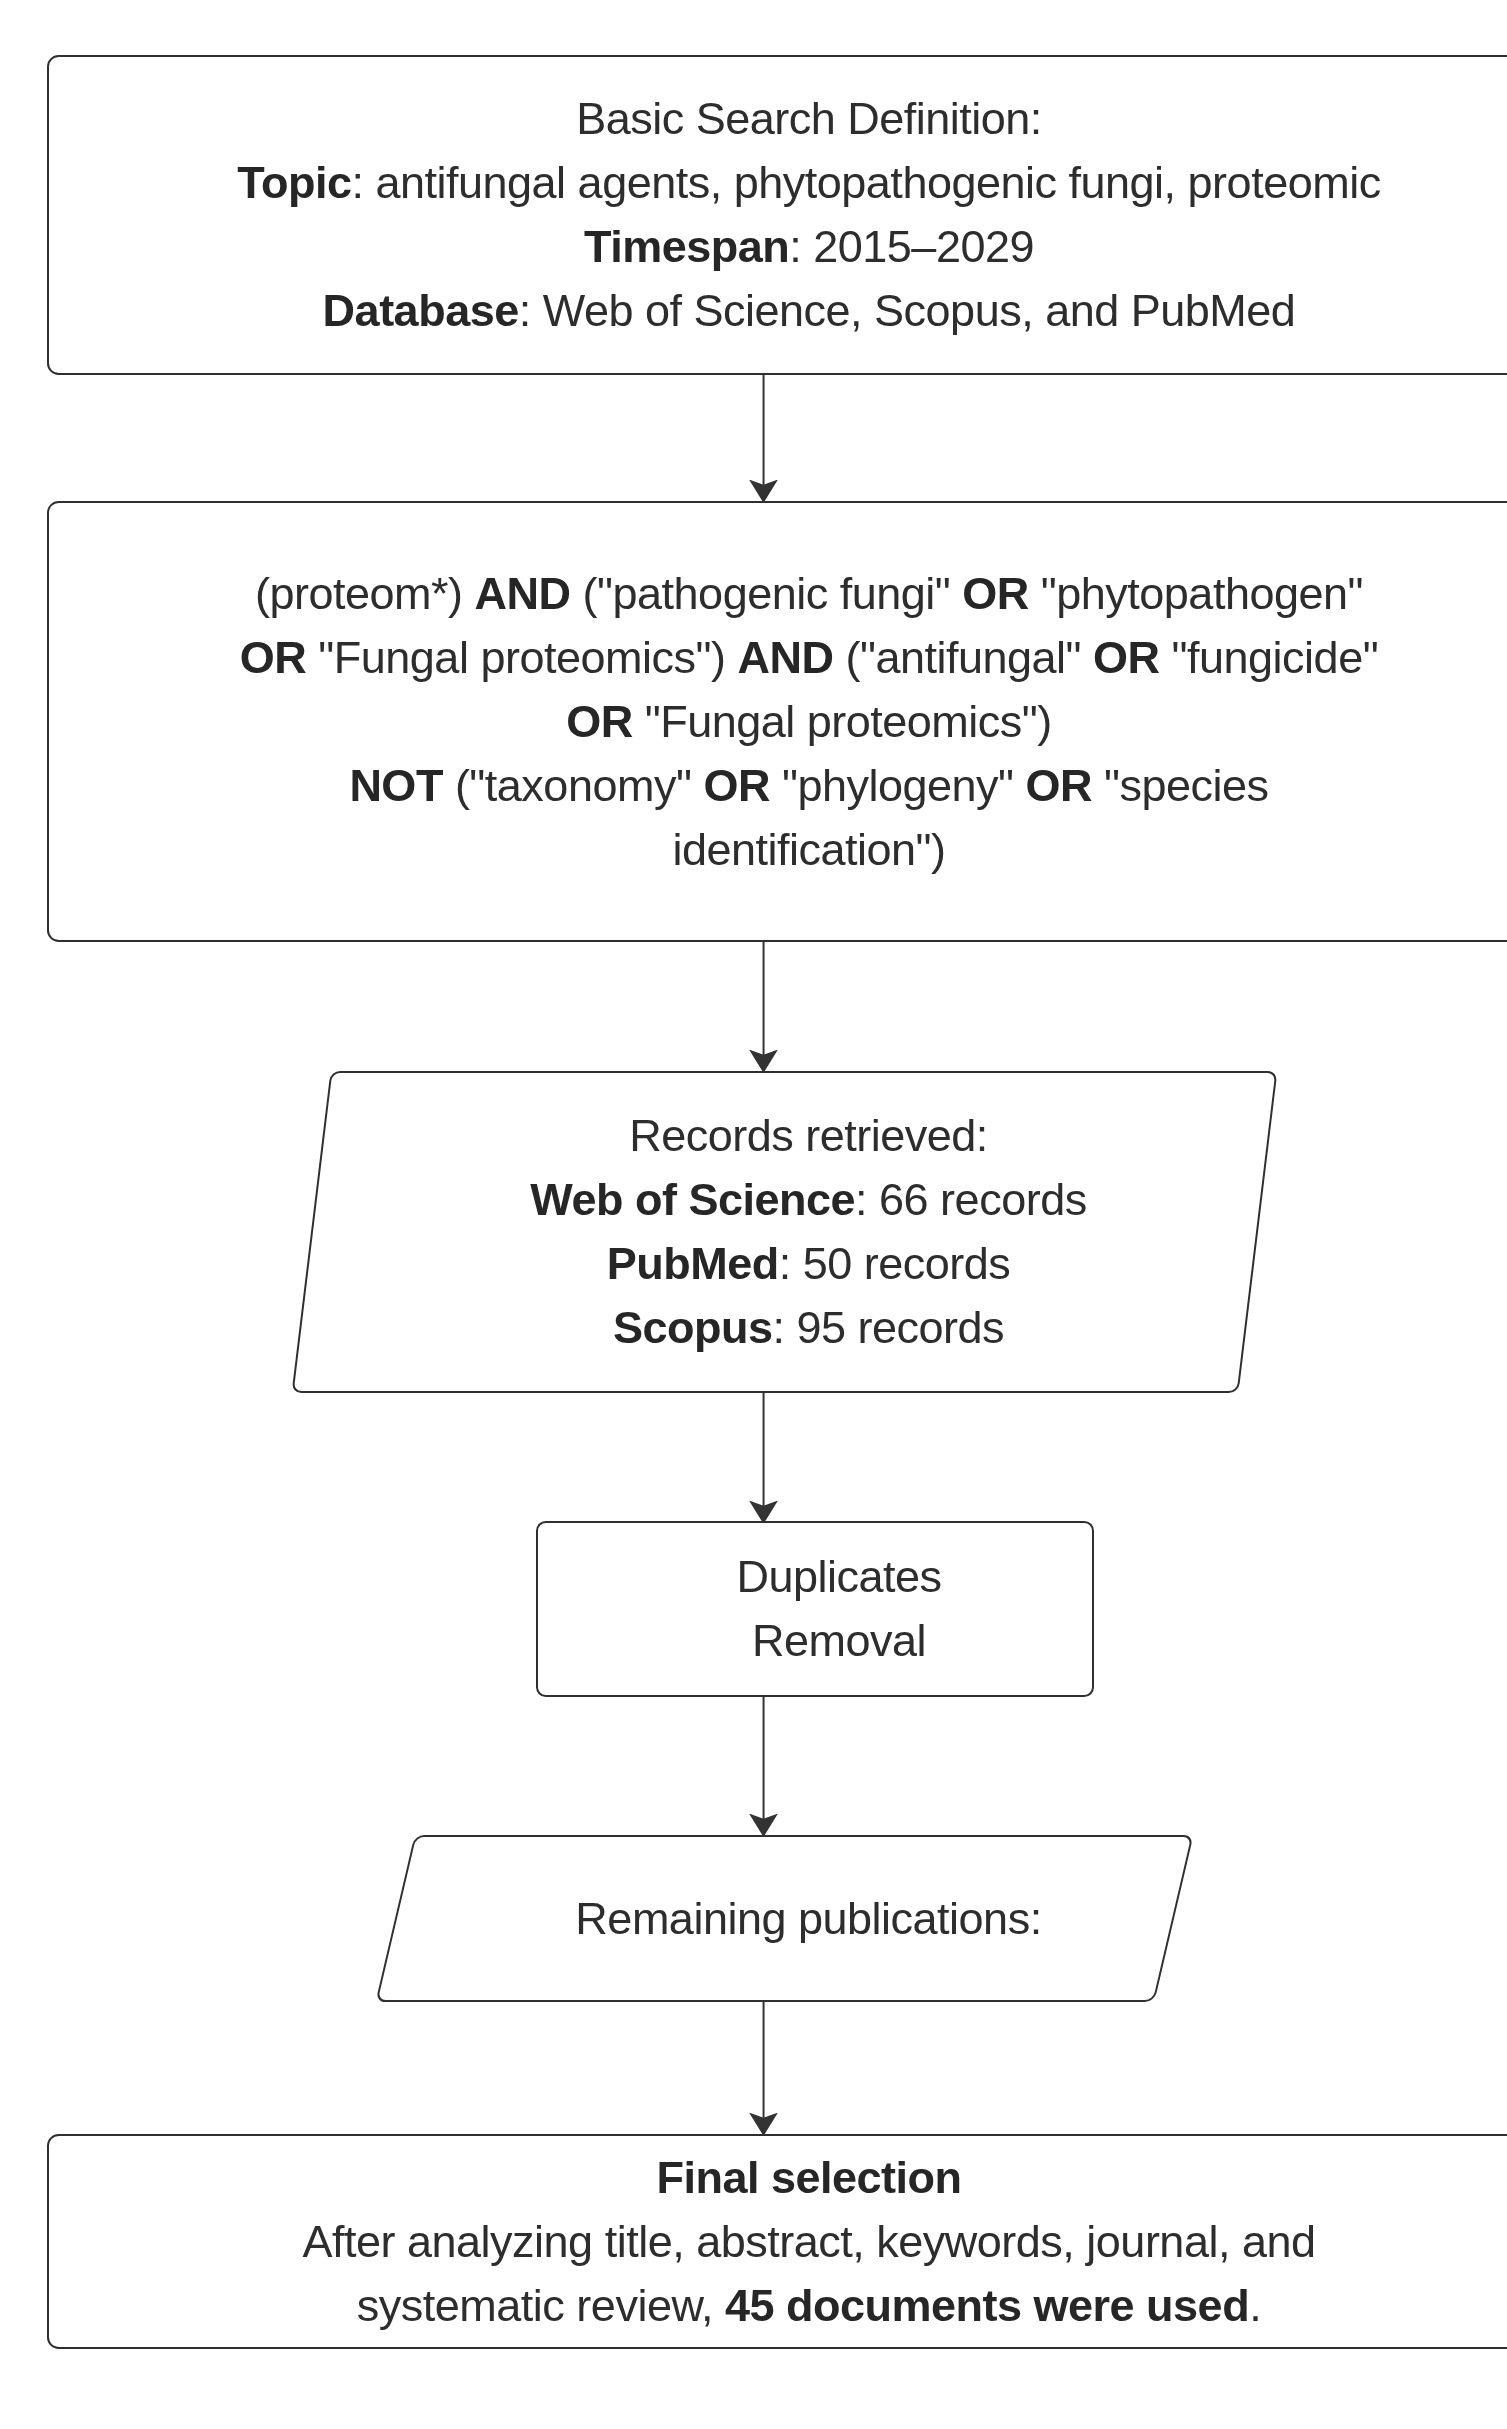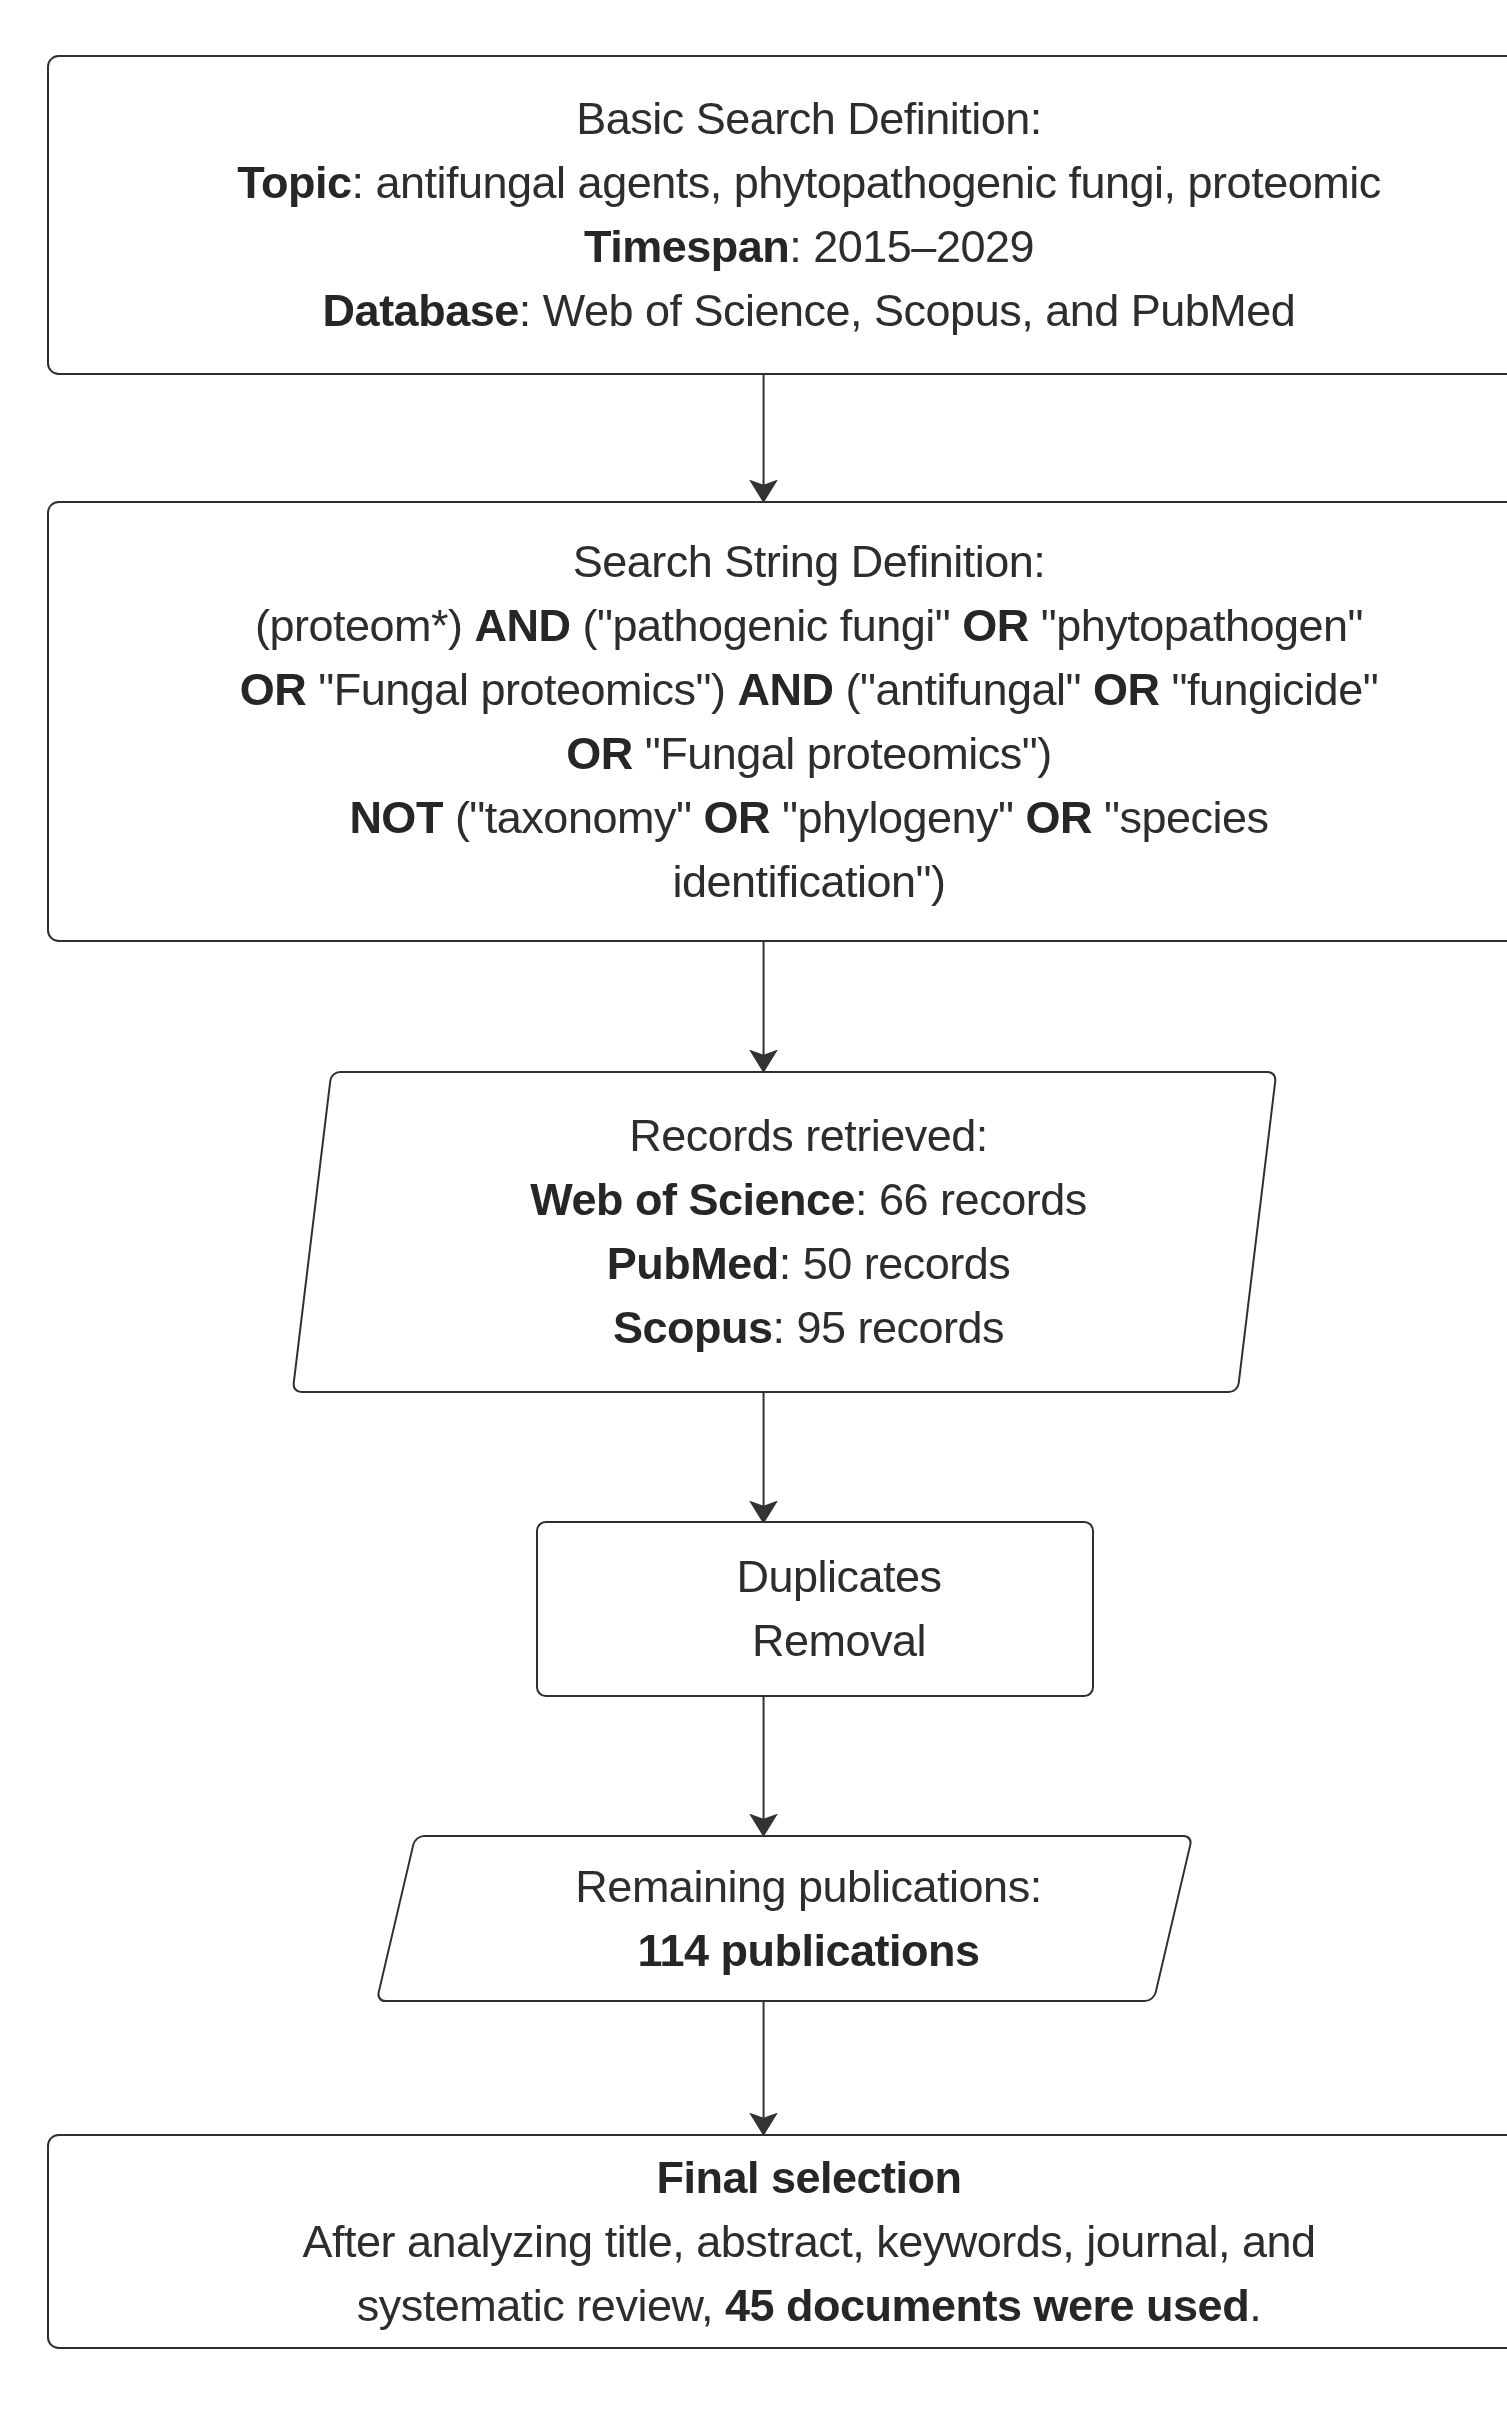--- a/index.html
+++ b/index.html
@@ -96,21 +96,20 @@
     <div class="line"><span>Basic Search Definition:</span></div>
     <div class="line"><b>Topic</b><span>: antifungal agents, phytopathogenic fungi, proteomic</span></div>
     <div class="line"><b>Timespan</b><span>: 2015–2029</span></div>
     <div class="line"><b>Database</b><span>: Web of Science, Scopus, and PubMed</span></div>
   </div>
 
   <div class="arrow" id="arrow-1"></div>
 
   <div class="node" id="node-search">
     <div class="shape-bg"></div>
-    <div class="line"><span>Search String Definition:</span></div>
     <div class="line"><span>(proteom*) </span><b>AND</b><span> ("pathogenic fungi" </span><b>OR</b><span> "phytopathogen"</span></div>
     <div class="line"><b>OR</b><span> "Fungal proteomics") </span><b>AND</b><span> ("antifungal" </span><b>OR</b><span> "fungicide"</span></div>
     <div class="line"><b>OR</b><span> "Fungal proteomics")</span></div>
     <div class="line"><b>NOT</b><span> ("taxonomy" </span><b>OR</b><span> "phylogeny" </span><b>OR</b><span> "species</span></div>
     <div class="line"><span>identification")</span></div>
   </div>
 
   <div class="arrow" id="arrow-2"></div>
 
   <div class="node" id="node-records">
@@ -127,21 +126,20 @@
     <div class="shape-bg"></div>
     <div class="line"><span>Duplicates</span></div>
     <div class="line"><span>Removal</span></div>
   </div>
 
   <div class="arrow" id="arrow-4"></div>
 
   <div class="node" id="node-remaining">
     <div class="shape-bg"></div>
     <div class="line"><span>Remaining publications:</span></div>
-    <div class="line"><b>114 publications</b></div>
   </div>
 
   <div class="arrow" id="arrow-5"></div>
 
   <div class="node" id="node-final">
     <div class="shape-bg"></div>
     <div class="line"><b>Final selection</b></div>
     <div class="line"><span>After analyzing title, abstract, keywords, journal, and</span></div>
     <div class="line"><span>systematic review, </span><b>45 documents were used</b><span>.</span></div>
   </div>

